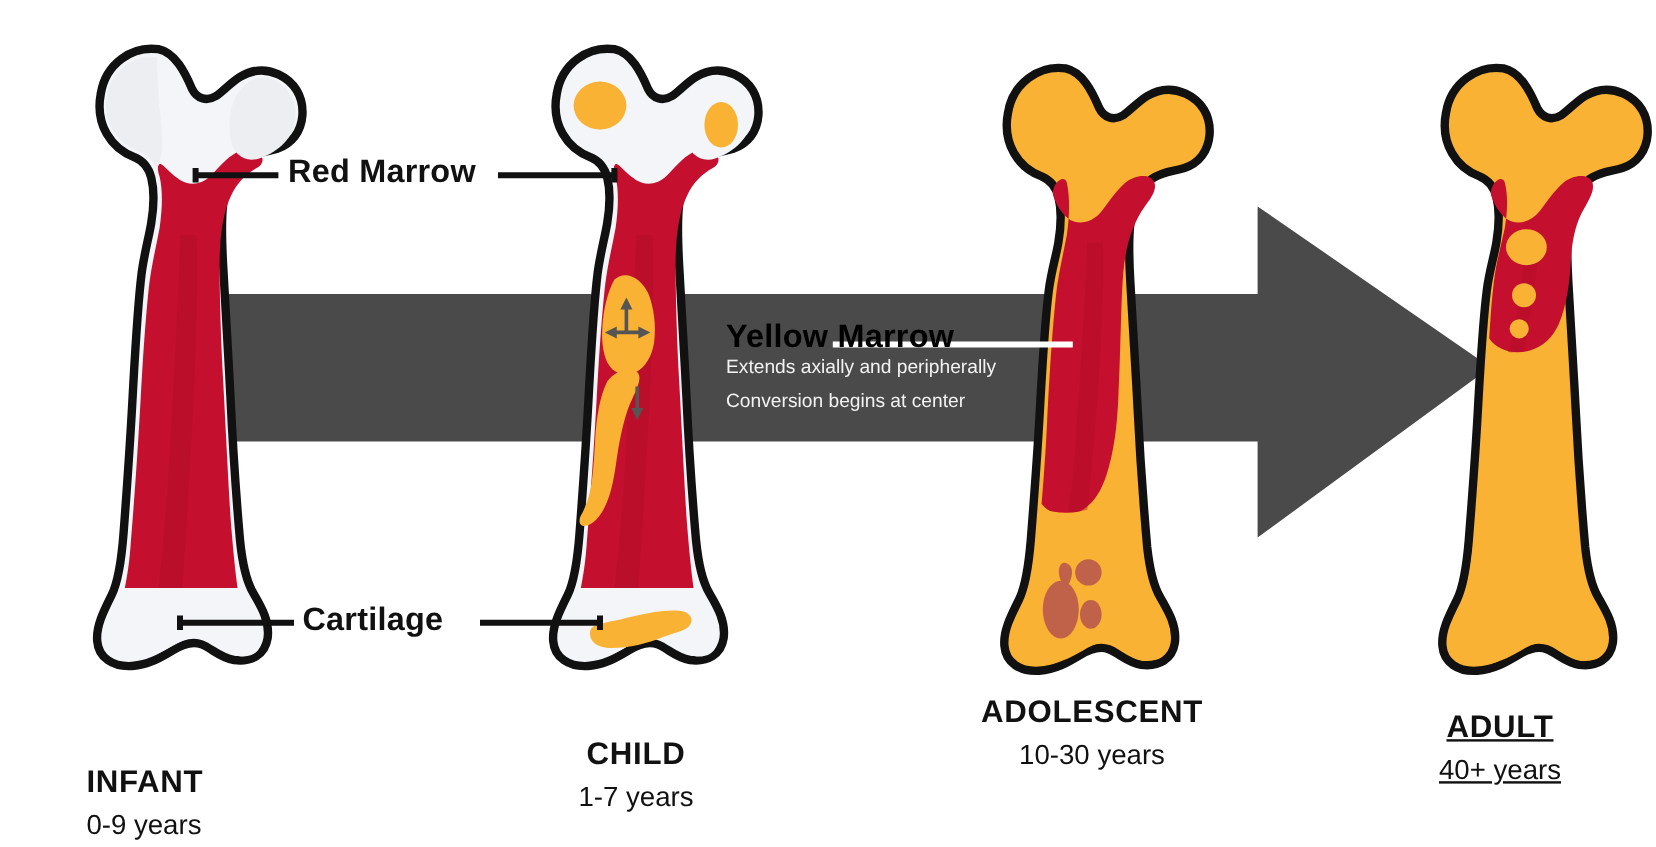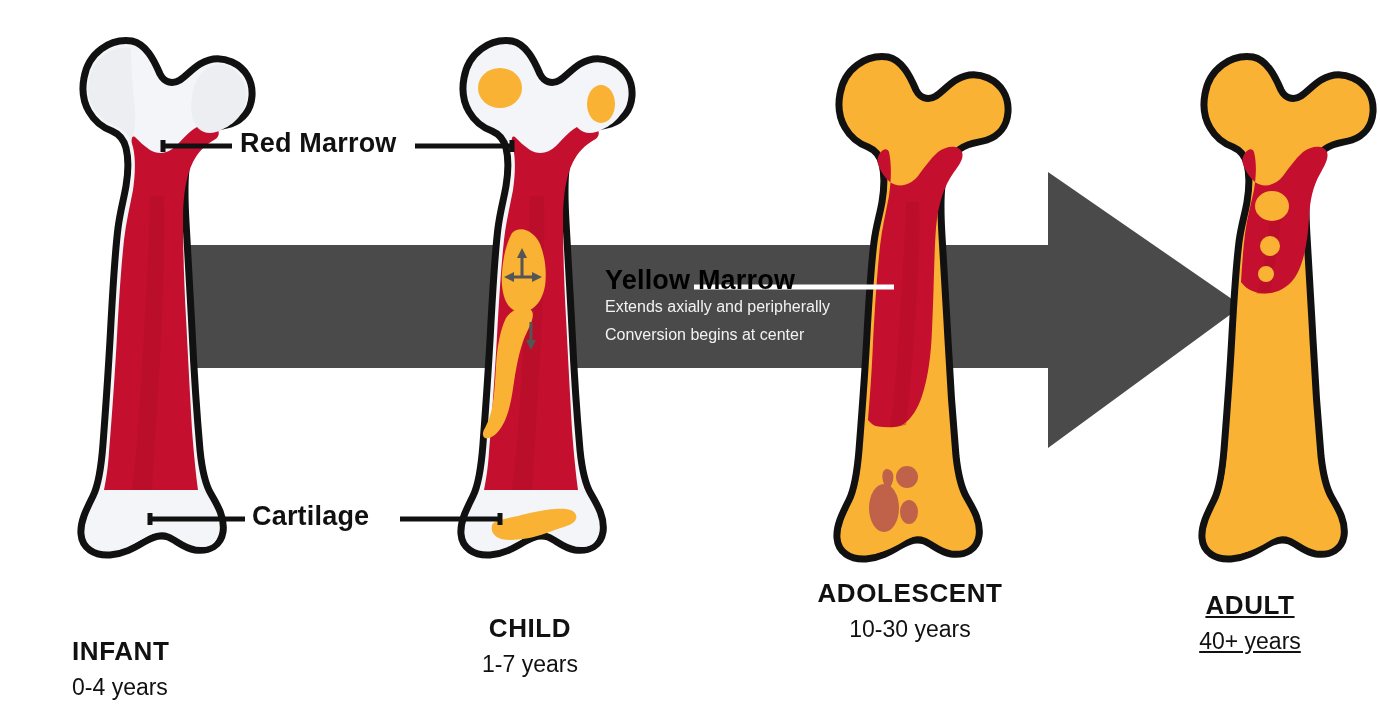--- a/index.html
+++ b/index.html
@@ -388,21 +388,21 @@
   </div>
 
   <div class="callout-text" style="left:605px; top:266px; width:330px;">
     <span class="co-title">Yellow Marrow</span>
     <span class="co-sub" style="margin-top:0;">Extends axially and peripherally</span>
     <span class="co-sub">Conversion begins at center</span>
   </div>
 
   <div class="stage-label" style="left:20px; top:589px; width:260px; text-align:left; padding-left:52px;margin-top:46px;">
     <span class="title">INFANT</span>
-    <span class="years">0-4 years</span>
+    <span class="years">0-9 years</span>
   </div>
 
   <div class="stage-label" style="left:400px; top:612px; width:260px;">
     <span class="title">CHILD</span>
     <span class="years">1-7 years</span>
   </div>
 
   <div class="stage-label" style="left:780px; top:577px; width:260px;">
     <span class="title">ADOLESCENT</span>
     <span class="years">10-30 years</span>

